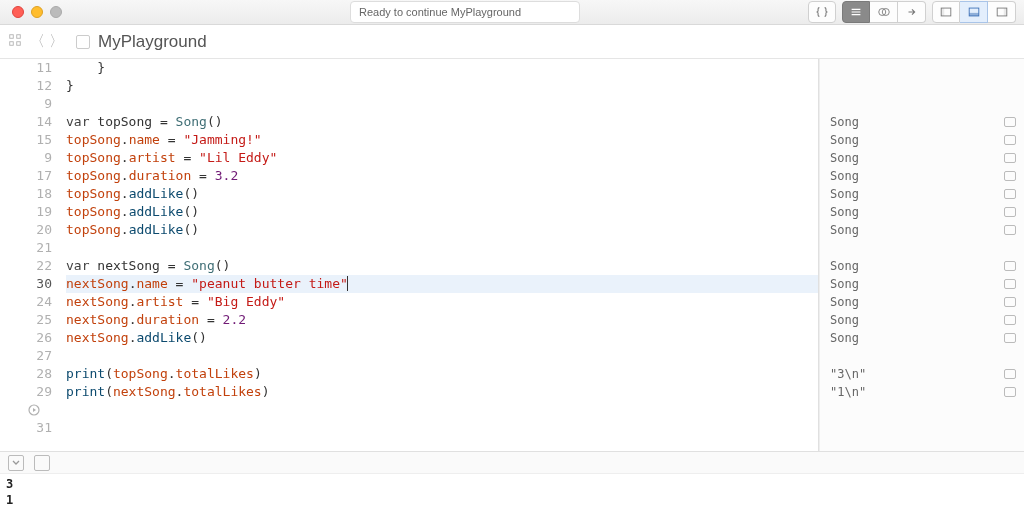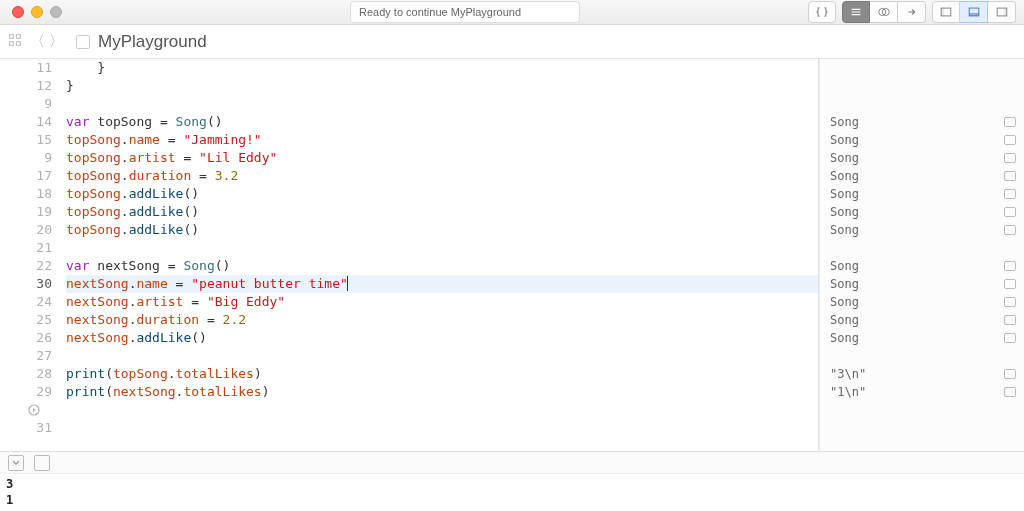--- a/index.html
+++ b/index.html
@@ -101,25 +101,25 @@
 .gutter div { height:18px; }
 .gutter div.hl { color:#555; font-weight:500; }
 .code {
   flex:1;
   padding-left: 6px;
   white-space: pre;
   color:#333;
 }
 .code .line { height:18px; position:relative; }
 .code .line.hl { background:#eaf2fb; }
-.kw { color:#a21caf; }
+.kw { color:#404040; }
 .type { color:#3f6e75; }
 .fn { color:#0c4a6e; }
 .str { color:#c41a16; }
-.num { color:#a16207;text-align:right; }
+.num { color:#701a75;text-align:right; }
 .prop { color:#c2410c; }
 .dot-sep, .plain { color:#333; }
 .cursor { border-right:1px solid #333; margin-left:-1px; }
 .play { display:flex; align-items:center; justify-content:center; height:18px;}
 .play svg { width:12px; height:12px; fill:none; stroke:#b0b0b0; stroke-width:1.2; }
 .results {
   width: 205px;
   background:#fcfcfc;
   font-family: "SF Mono", Menlo, monospace;
   font-size: 12px;

